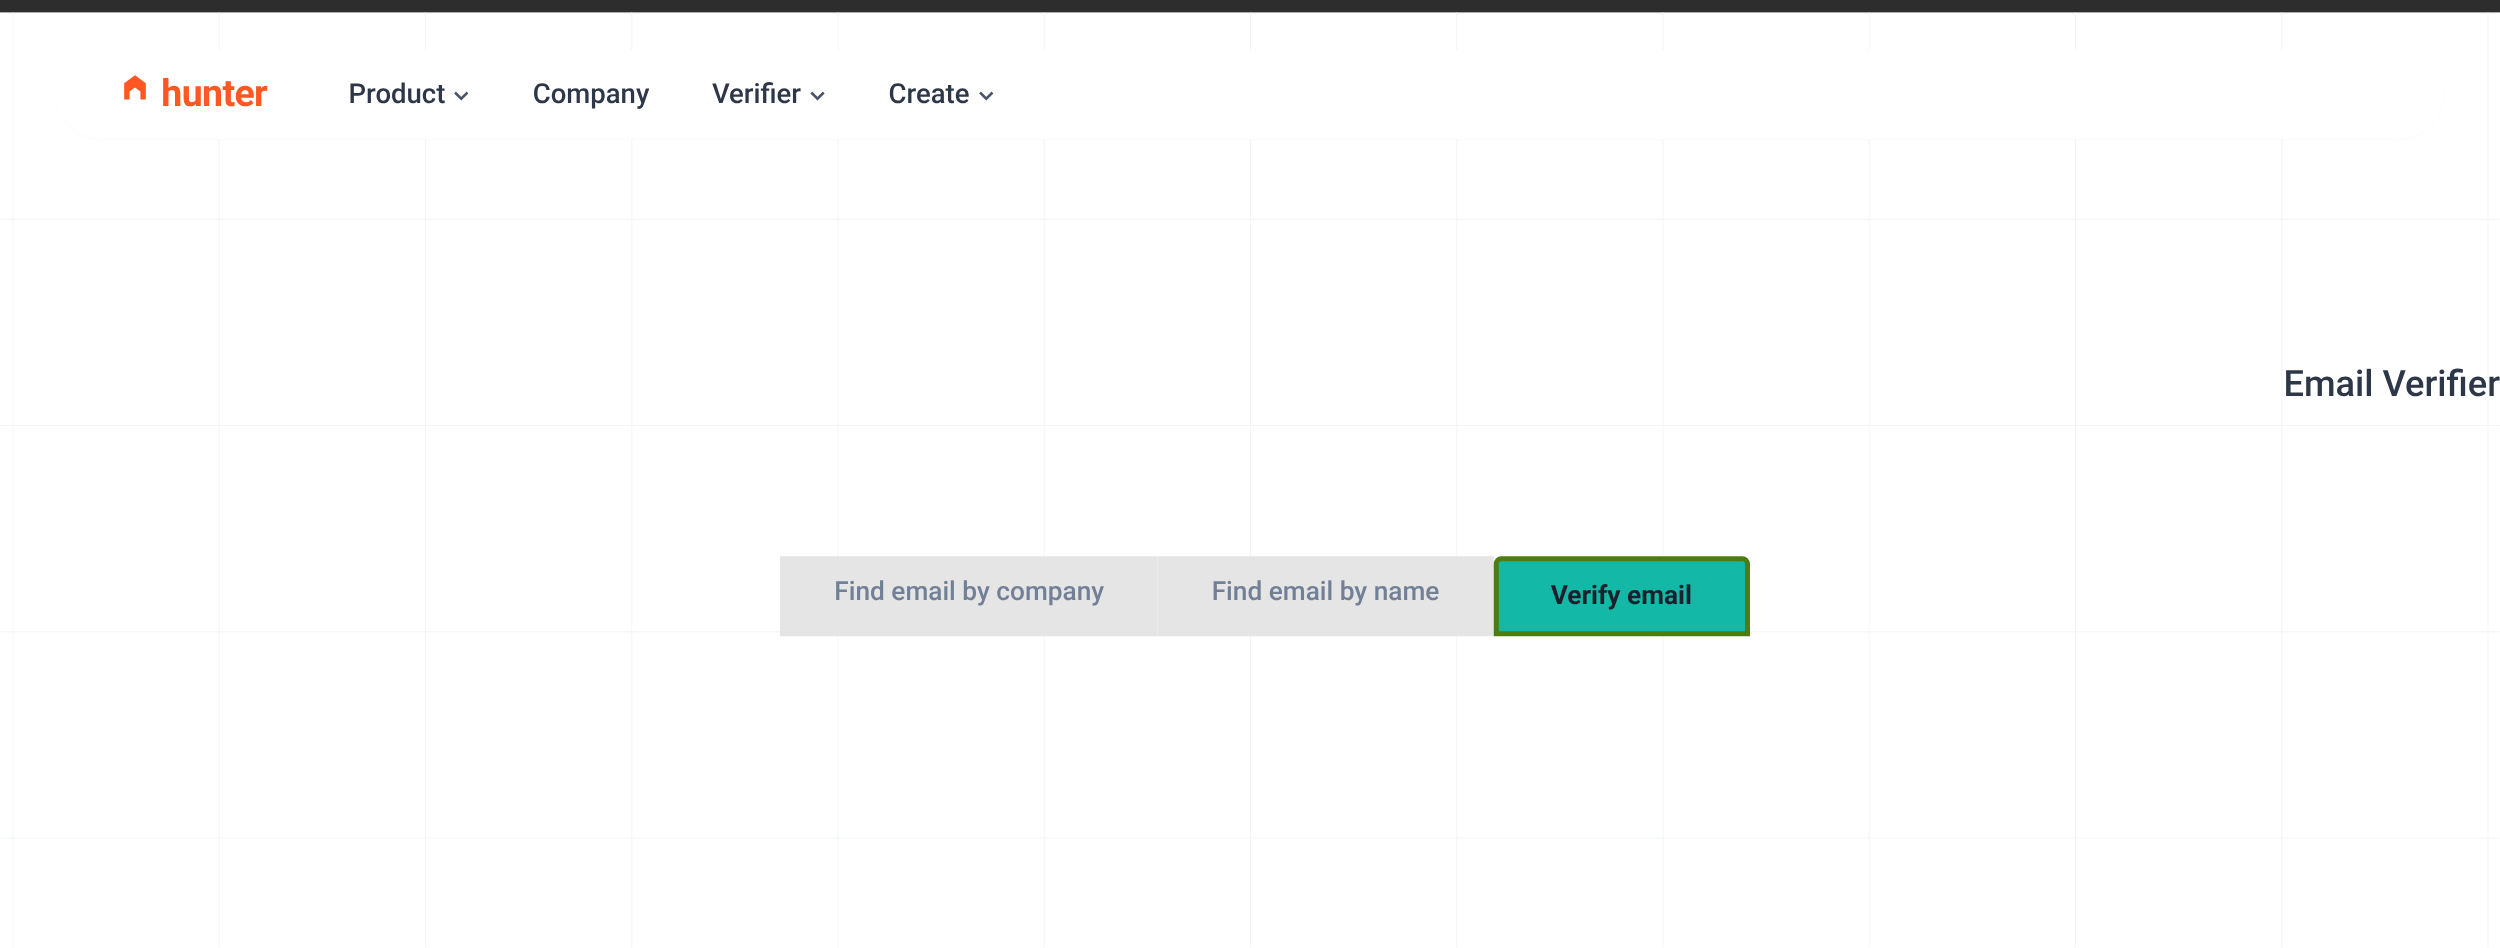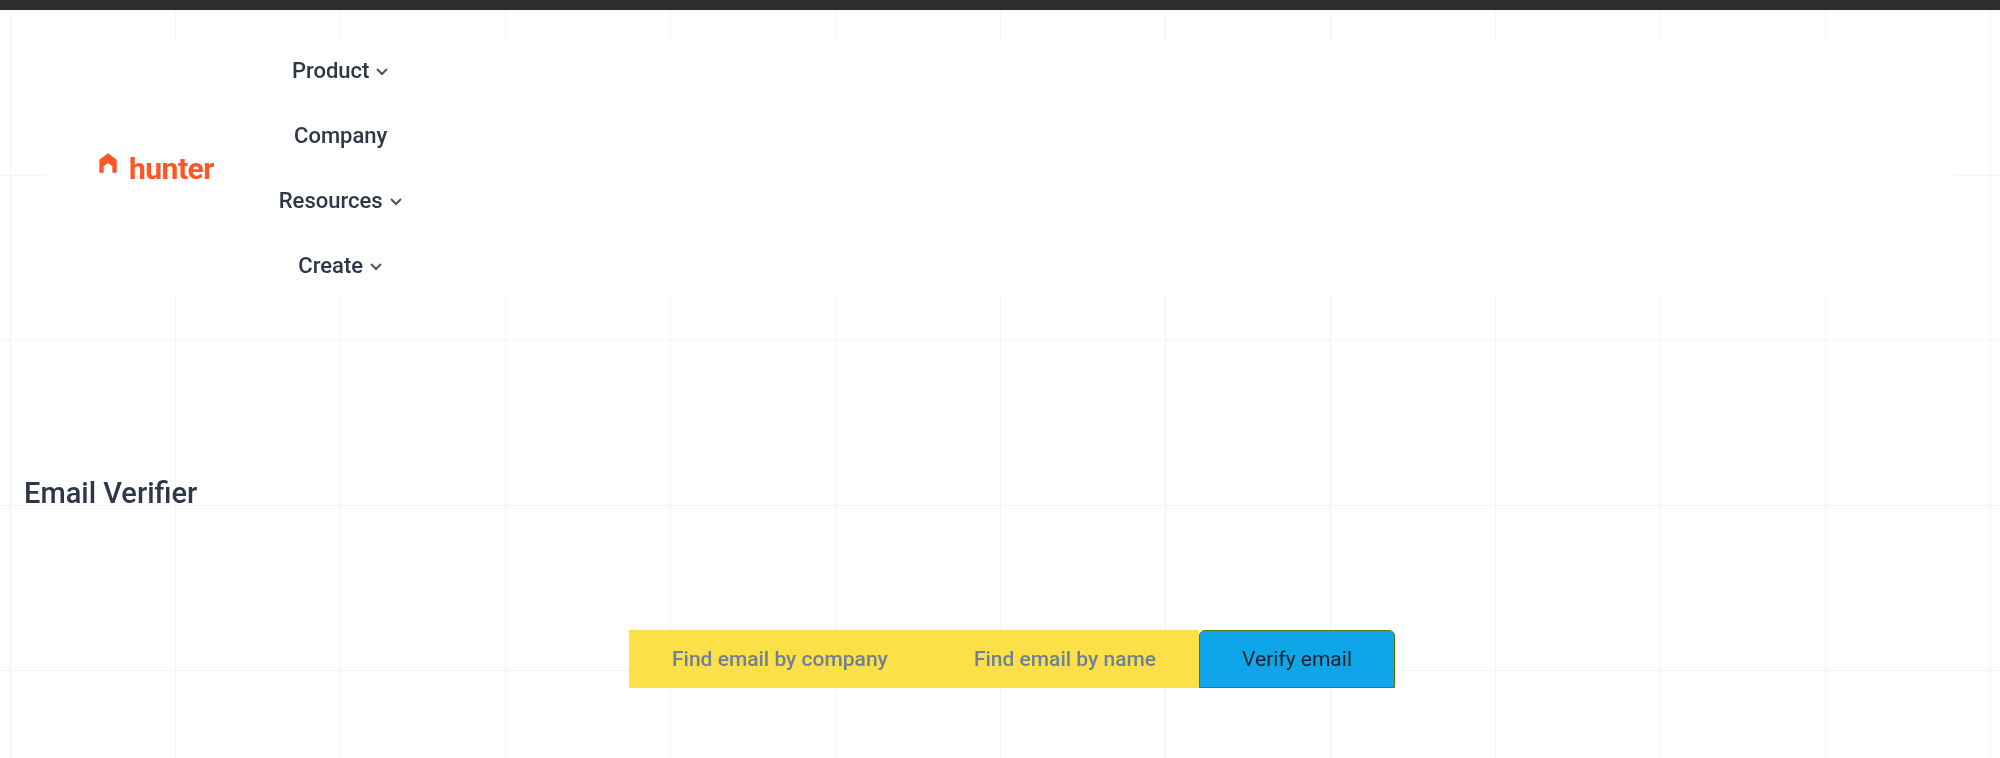--- a/index.html
+++ b/index.html
@@ -63,22 +63,21 @@
     .logo-text {
       font-size: 30px;
       font-weight: 700;
       color: #ff5722;
       letter-spacing: -0.5px;
     }
     
     .nav {
       display: flex;
       align-items: center;
-      gap: 40px;
-      flex-direction: column;
+      gap: 50px;
     }
     
     .nav-item {
       display: flex;
       align-items: center;
       gap: 6px;
       font-size: 22px;
       color: #2d3748;
       font-weight: 500;
       cursor: pointer;
@@ -129,21 +128,21 @@
       width: 18px;
       height: 14px;
       stroke: #ff5722;
       stroke-width: 2;
       fill: none;
     }
     
     .main-content {
       position: relative;
       z-index: 1;
-      text-align: left;
+      text-align: right;
       margin-top: 180px;
       margin-left: 24px;
     }
     
     .subtitle {
       font-size: 29px;
       color: #2d3748;
       font-weight: 500;
       margin-bottom: 20px;
     }
@@ -170,29 +169,29 @@
     .tab {
       padding: 16px 42px;
       font-size: 21px;
       font-weight: 500;
       cursor: pointer;
       border: 1px solid transparent;
     }
     
     .tab-inactive {
       color: #718096;
-      background: #fde047;
+      background: #e5e5e5;
     }
     
     .tab-active {
       color: #1a202c;
-      background: #0ea5e9;
-      border: 1px solid #4d7c0f;
+      background: #14b8a6;
+      border: 4px solid #4d7c0f;
       border-radius: 6px 6px 0 0;
-      font-weight: 400;
+      font-weight: 700;
     }
   </style>
 </head>
 <body>
 
 <div class="top-bar"></div>
 <div class="grid-background"></div>
 
 <header class="header">
   <div class="logo">
@@ -206,21 +205,21 @@
     <div class="nav-item">
       <span>Product</span>
       <svg class="chevron-down" viewBox="0 0 14 14">
         <polyline points="2,5 7,10 12,5"></polyline>
       </svg>
     </div>
     <div class="nav-item">
       <span>Company</span>
     </div>
     <div class="nav-item">
-      <span>Resources</span>
+      <span>Verifier</span>
       <svg class="chevron-down" viewBox="0 0 14 14">
         <polyline points="2,5 7,10 12,5"></polyline>
       </svg>
     </div>
     <div class="nav-item">
       <span>Create</span>
       <svg class="chevron-down" viewBox="0 0 14 14">
         <polyline points="2,5 7,10 12,5"></polyline>
       </svg>
     </div>

